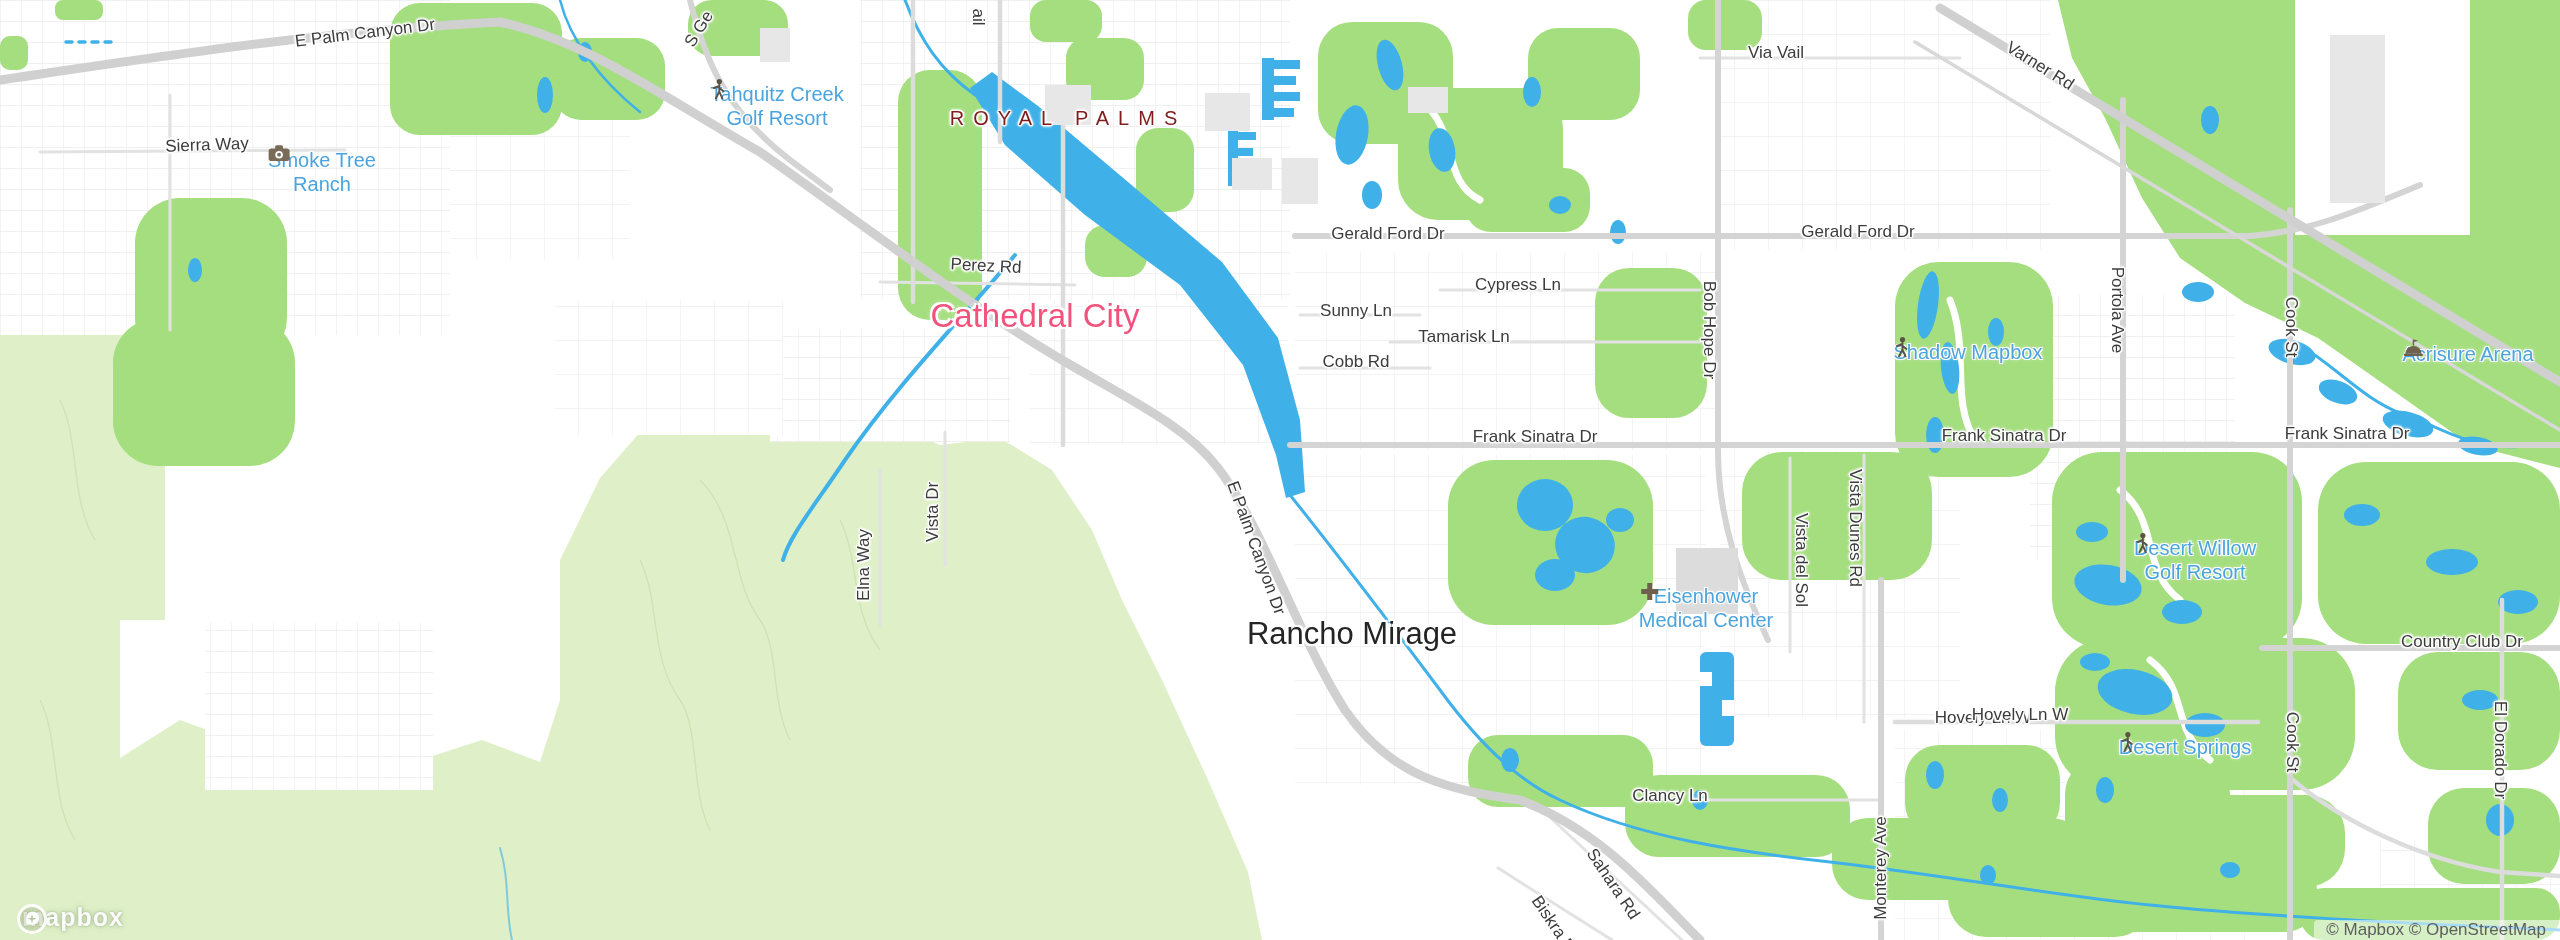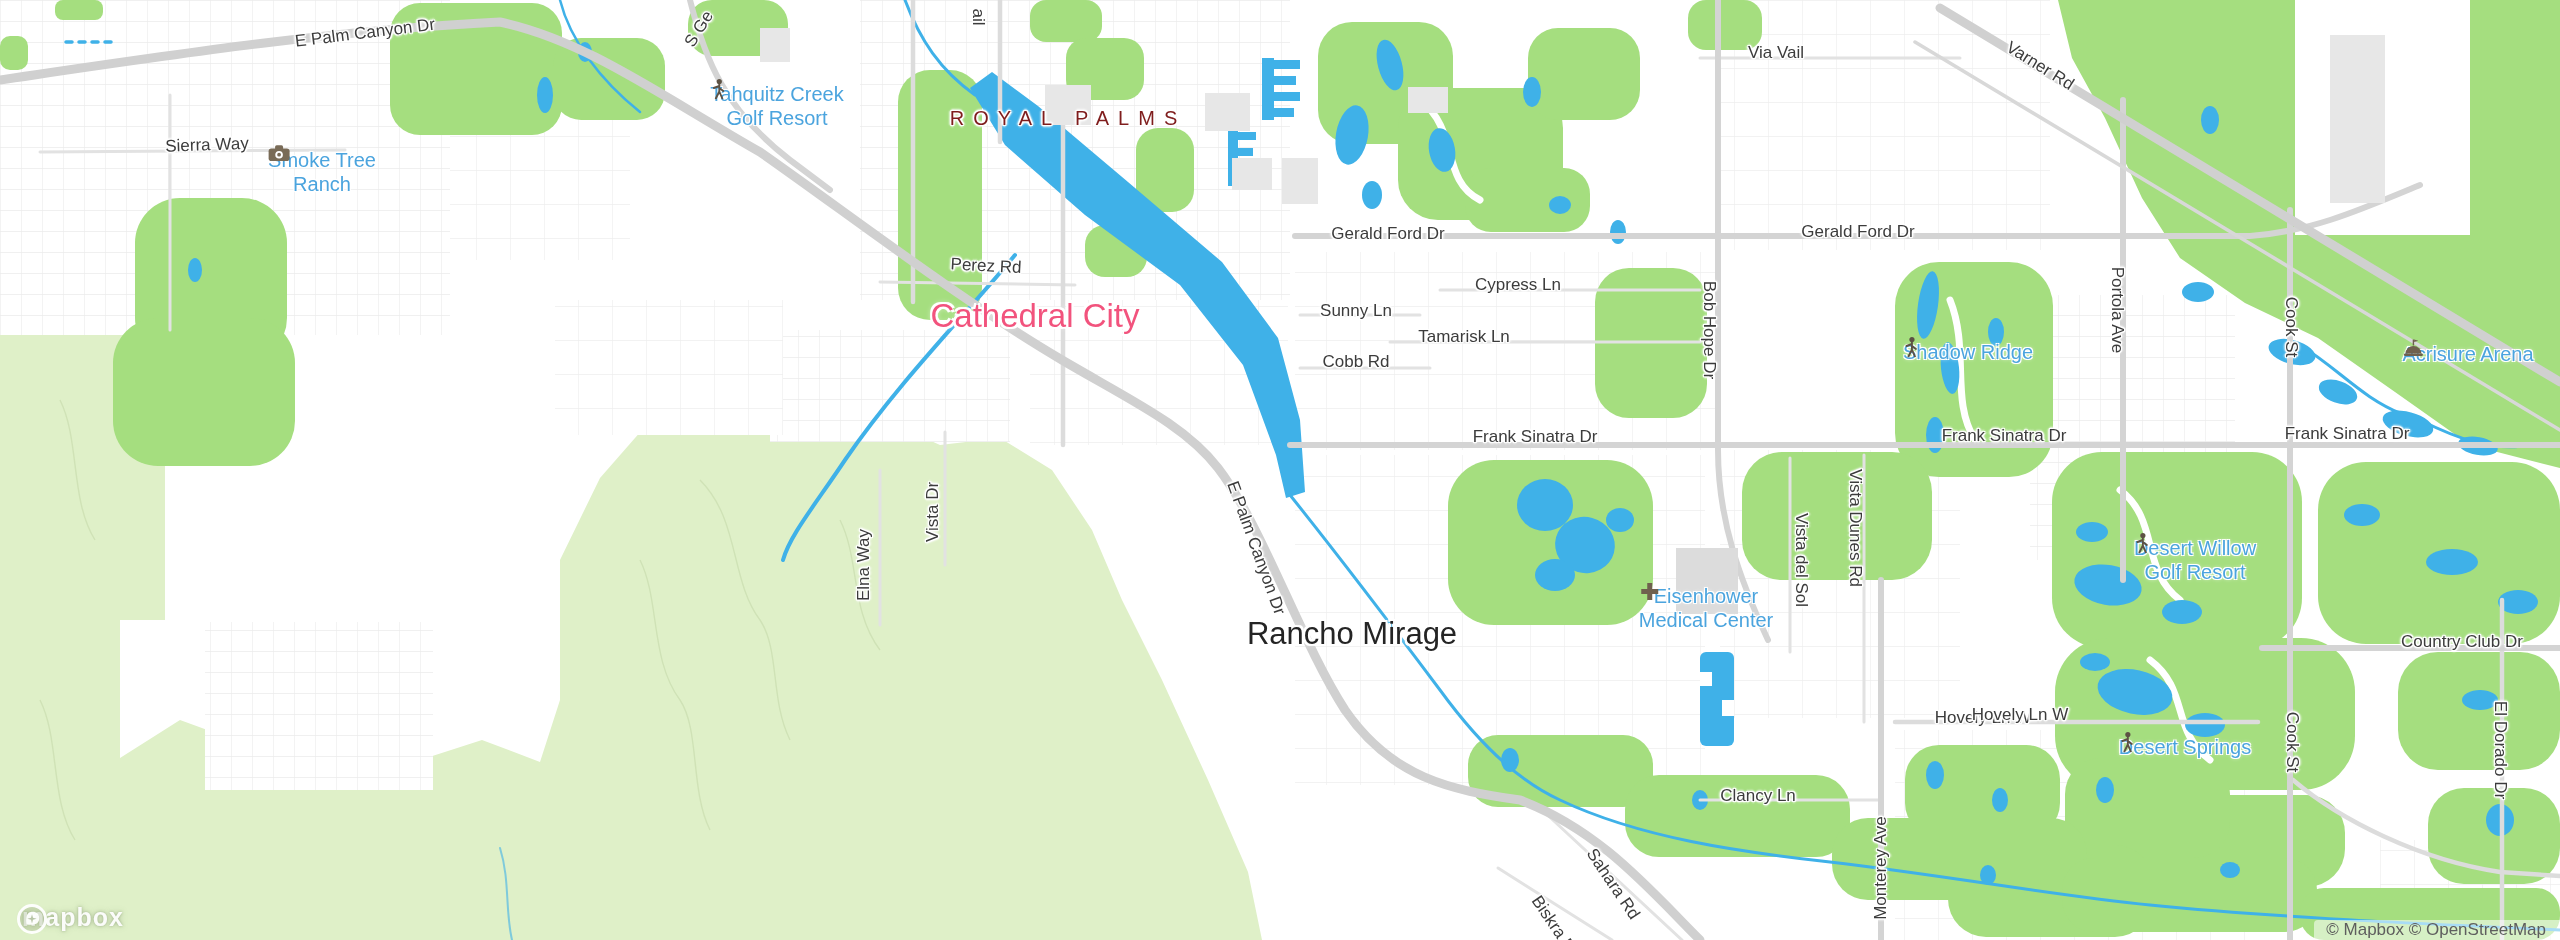--- a/index.html
+++ b/index.html
@@ -275,21 +275,21 @@
       <div class="lbl road" style="left: 1535px; top: 437px; transform: translate(-50%, -50%);">Frank Sinatra Dr</div>
       <div class="lbl road" style="left: 2004px; top: 436px; transform: translate(-50%, -50%);">Frank Sinatra Dr</div>
       <div class="lbl road" style="left: 2347px; top: 434px; transform: translate(-50%, -50%);">Frank Sinatra Dr</div>
       <div class="lbl road" style="left: 933px; top: 512px; transform: translate(-50%, -50%) rotate(-90deg);">Vista Dr</div>
       <div class="lbl road" style="left: 864px; top: 565px; transform: translate(-50%, -50%) rotate(-90deg);">Elna Way</div>
       <div class="lbl road" style="left: 1256px; top: 548px; transform: translate(-50%, -50%) rotate(70deg);">E Palm Canyon Dr</div>
       <div class="lbl road" style="left: 1801px; top: 560px; transform: translate(-50%, -50%) rotate(90deg);">Vista del Sol</div>
       <div class="lbl road" style="left: 1855px; top: 528px; transform: translate(-50%, -50%) rotate(90deg);">Vista Dunes Rd</div>
       <div class="lbl road" style="left: 1983px; top: 718px; transform: translate(-50%, -50%);">Hovely Ln W</div>
       <div class="lbl road" style="left: 2462px; top: 642px; transform: translate(-50%, -50%);">Country Club Dr</div>
-      <div class="lbl road" style="left: 1758px; top: 796px; transform: translate(-50%, -50%);">Clancy Ln</div>
+      <div class="lbl road" style="left: 1670px; top: 796px; transform: translate(-50%, -50%);">Clancy Ln</div>
       <div class="lbl road" style="left: 1881px; top: 868px; transform: translate(-50%, -50%) rotate(-90deg);">Monterey Ave</div>
       <div class="lbl road" style="left: 1613px; top: 884px; transform: translate(-50%, -50%) rotate(56deg);">Sahara Rd</div>
       <div class="lbl road" style="left: 1556px; top: 928px; transform: translate(-50%, -50%) rotate(56deg);">Biskra Rd</div>
       <div class="lbl road" style="left: 2292px; top: 742px; transform: translate(-50%, -50%) rotate(90deg);">Cook St</div>
       <div class="lbl road" style="left: 2500px; top: 750px; transform: translate(-50%, -50%) rotate(90deg);">El Dorado Dr</div>
       <div class="lbl road" style="left: 2020px; top: 715px; transform: translate(-50%, -50%);">Hovely Ln W</div>
       <div class="lbl city-pink" style="left: 1035px; top: 316px; transform: translate(-50%, -50%);">Cathedral City</div>
       <div class="lbl city-dark" style="left: 1352px; top: 634px; transform: translate(-50%, -50%);">Rancho Mirage</div>
       <div class="lbl hood" style="left: 1068px; top: 118px; transform: translate(-50%, -50%);">ROYAL PALMS</div>
       <div class="lbl poi" style="left: 322px; top: 170px; transform: translate(-50%, -50%);"><span><svg width="22" height="17" viewBox="0 0 22 17">
@@ -300,21 +300,21 @@
           </svg></span><div class="poi-text">Smoke Tree
 Ranch</div></div>
       <div class="lbl poi" style="left: 777px; top: 104px; transform: translate(-50%, -50%);"><span><svg width="16" height="21" viewBox="0 0 16 21">
             <circle cx="9" cy="3" r="2.6" fill="#5d5244"></circle>
             <path d="M9 6 L9 13 M9 7.5 L3.5 9.5 M9 9.5 L13 12.5 M9 13 L5.5 20 M9 13 L12 20" stroke="#5d5244" stroke-width="1.9" fill="none" stroke-linecap="round"></path>
           </svg></span><div class="poi-text">Tahquitz Creek
 Golf Resort</div></div>
       <div class="lbl poi" style="left: 1968px; top: 350px; transform: translate(-50%, -50%);"><span><svg width="16" height="21" viewBox="0 0 16 21">
             <circle cx="9" cy="3" r="2.6" fill="#5d5244"></circle>
             <path d="M9 6 L9 13 M9 7.5 L3.5 9.5 M9 9.5 L13 12.5 M9 13 L5.5 20 M9 13 L12 20" stroke="#5d5244" stroke-width="1.9" fill="none" stroke-linecap="round"></path>
-          </svg></span><div class="poi-text">Shadow Ridge</div></div>
+          </svg></span><div class="poi-text">Shadow Mapbox</div></div>
       <div class="lbl poi" style="left: 2468px; top: 352px; transform: translate(-50%, -50%);"><span><svg width="22" height="19" viewBox="0 0 22 19">
             <path d="M3 15 a8 7.5 0 0 1 16 0 z" fill="#6f604e"></path>
             <rect x="10.3" y="1" width="1.4" height="6" fill="#6f604e"></rect>
             <path d="M11.7 1 l4.2 1.3 -4.2 1.3z" fill="#6f604e"></path>
             <rect x="1.5" y="15" width="19" height="2.4" rx="1.2" fill="#6f604e"></rect>
           </svg></span><div class="poi-text">Acrisure Arena</div></div>
       <div class="lbl poi" style="left: 1706px; top: 606px; transform: translate(-50%, -50%);"><span><svg width="22" height="22" viewBox="0 0 22 22">
             <path d="M8.5 2.5h5v6h6v5h-6v6h-5v-6h-6v-5h6z" fill="#6f604e"></path>
           </svg></span><div class="poi-text">Eisenhower
 Medical Center</div></div>

